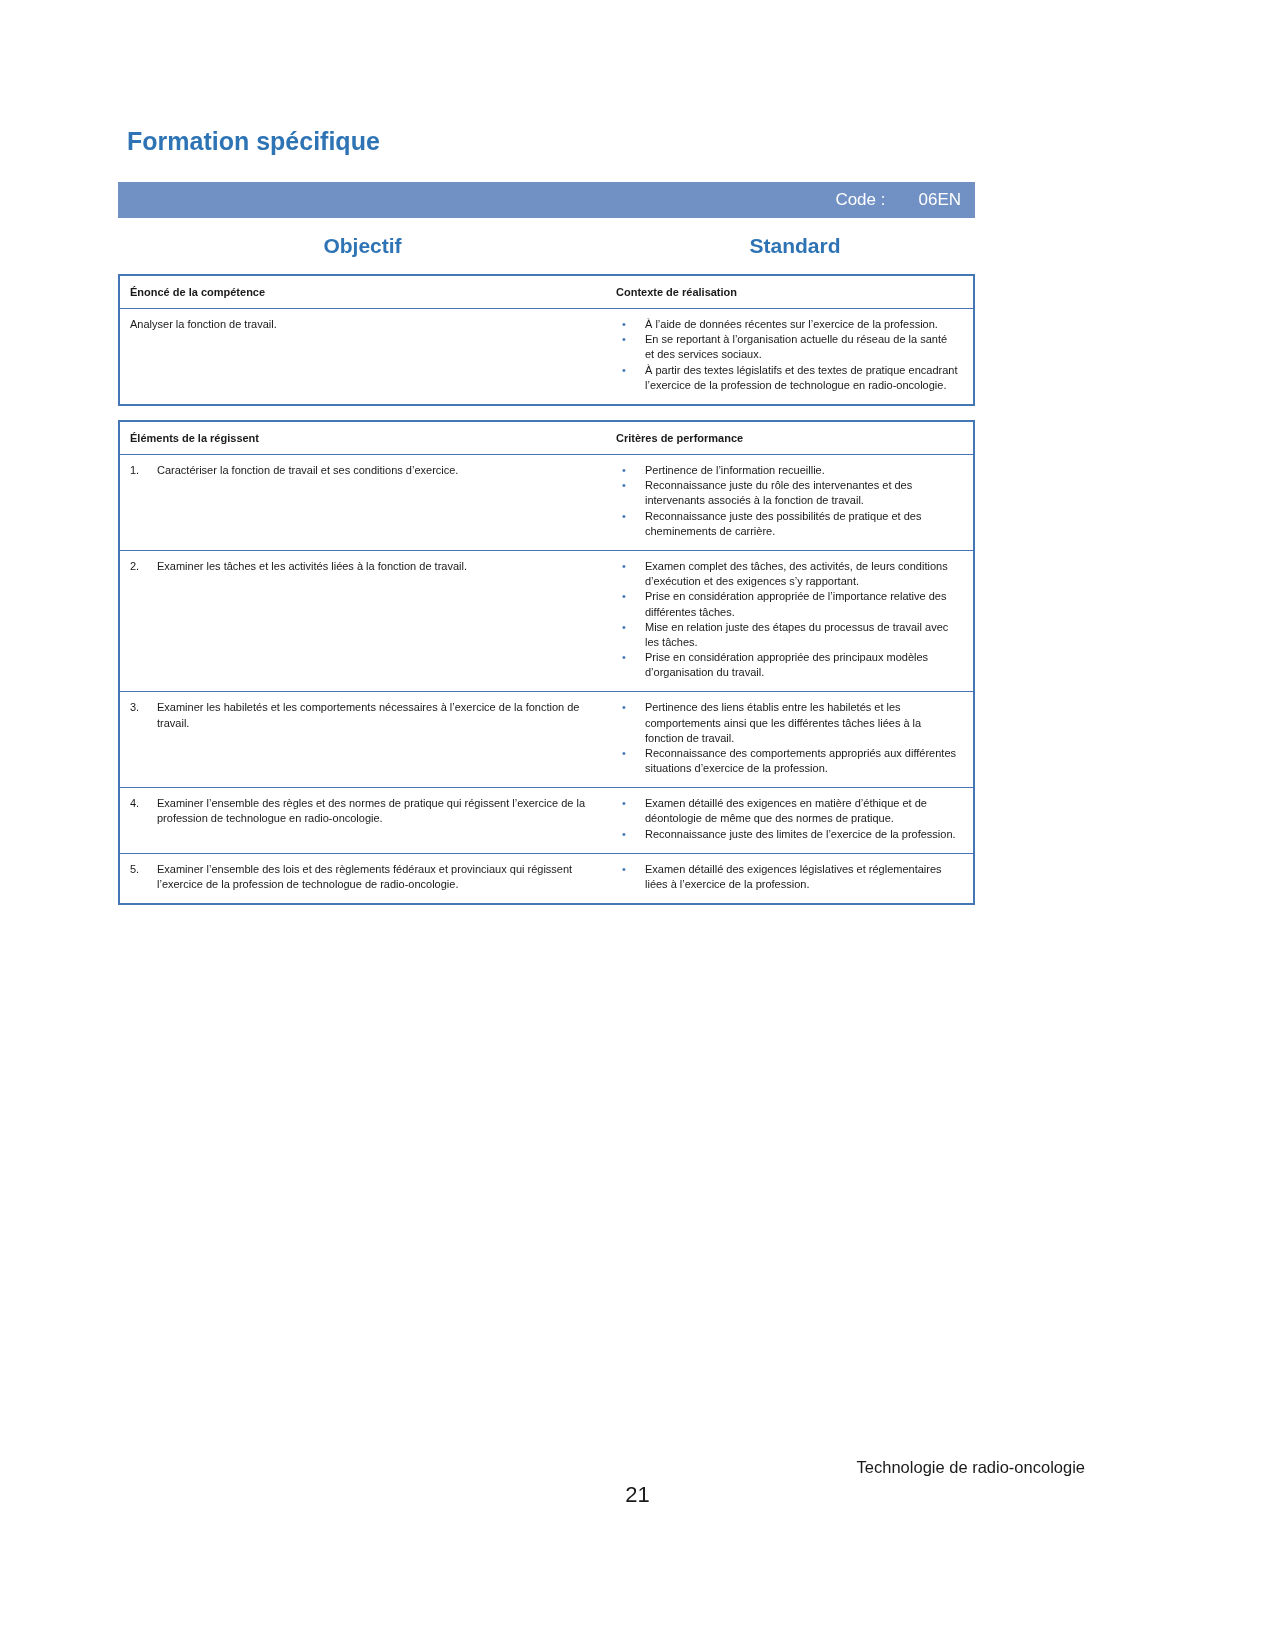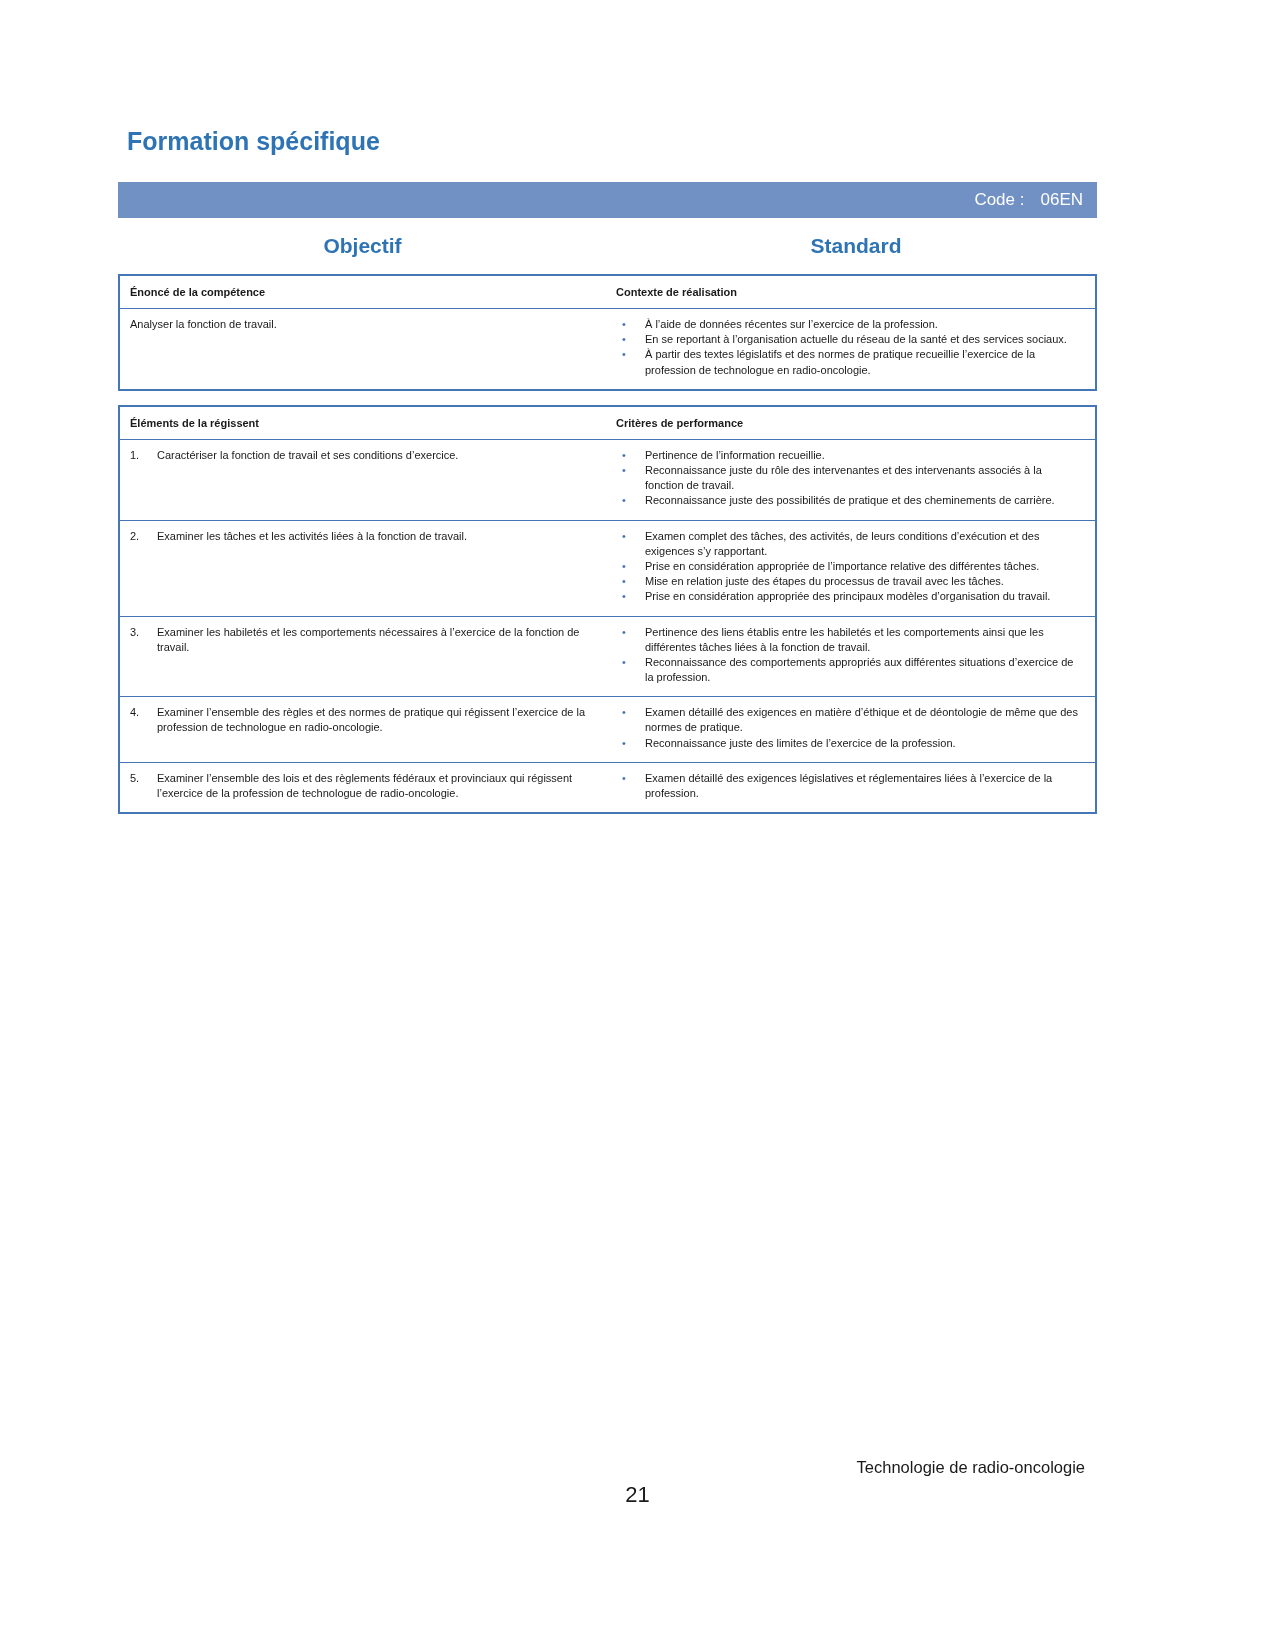--- a/index.html
+++ b/index.html
@@ -9,40 +9,40 @@
     height: 1650px;
     position: relative;
     font-family: "Liberation Sans", sans-serif;
     color: #1a1a1a;
     overflow: hidden;
   }
   .content {
     position: absolute;
     left: 118px;
     top: 0;
-    width: 979px;
+    width: 857px;
   }
   .doc-title {
     margin: 127px 0 0 9px;
     font-size: 25px;
     font-weight: bold;
     color: #2e74b5;
     line-height: 1.15;
   }
   .code-bar {
     margin-top: 26px;
     height: 36px;
     background: #7191c5;
     color: #ffffff;
     display: flex;
     justify-content: flex-end;
     align-items: center;
     padding-right: 14px;
     font-size: 17px;
-    gap: 16px;
+    gap: 33px;
   }
   .col-headers {
     display: grid;
     grid-template-columns: 480px 1fr;
     margin-top: 15px;
   }
   .col-h {
     font-size: 21px;
     font-weight: bold;
     color: #2e74b5;
@@ -120,21 +120,21 @@
     <div class="row hdr">
       <div class="cell">Énoncé de la compétence</div>
       <div class="cell right">Contexte de réalisation</div>
     </div>
     <div class="row">
       <div class="cell">Analyser la fonction de travail.</div>
       <div class="cell right">
         <ul class="bullets">
           <li>À l’aide de données récentes sur l’exercice de la profession.</li>
           <li>En se reportant à l’organisation actuelle du réseau de la santé et des services sociaux.</li>
-          <li>À partir des textes législatifs et des normes de pratique recueillie l’exercice de la profession de technologue en radio-oncologie.</li>
+          <li>À partir des textes législatifs et des textes de pratique encadrant l’exercice de la profession de technologue en radio-oncologie.</li>
         </ul>
       </div>
     </div>
   </div>
 
   <div class="box">
     <div class="row hdr">
       <div class="cell">Éléments de la régissent</div>
       <div class="cell right">Critères de performance</div>
     </div>

